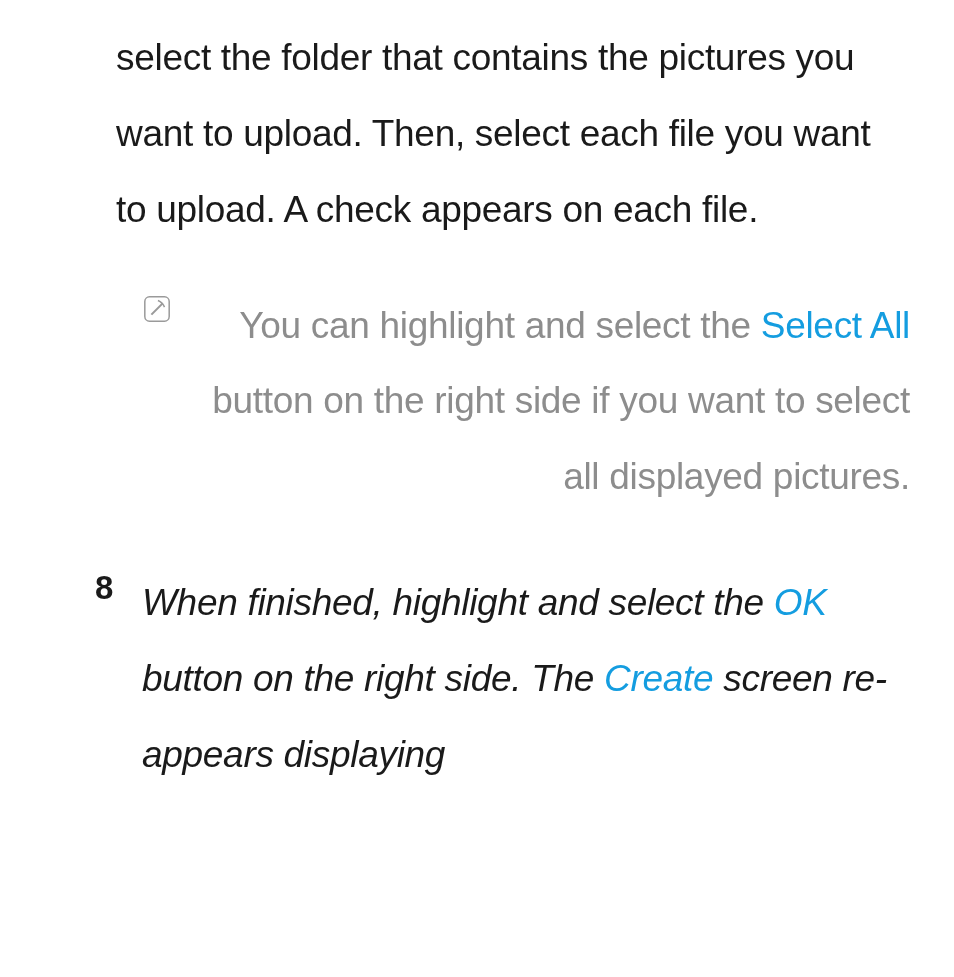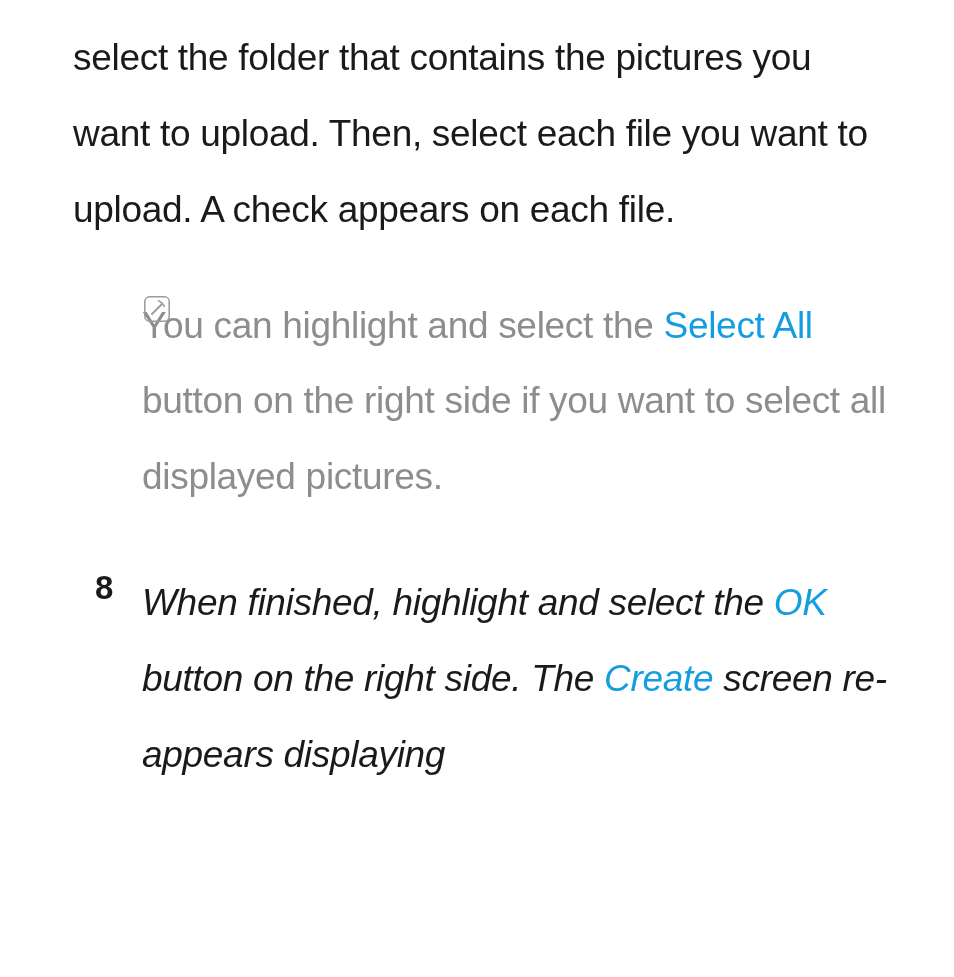--- a/index.html
+++ b/index.html
@@ -12,21 +12,21 @@
       height: 977px;
       background: #ffffff;
       font-family: Arial, Helvetica, sans-serif;
       color: #1a1a1a;
       padding-top: 20px;
       overflow: hidden;
     }
     .para-1 {
       font-size: 37px;
       line-height: 2.05;
-      margin-left: 73px;
+      margin-left: 116px;
       margin-right: 60px;
       letter-spacing: -0.3px;
     }
     .note-block {
       margin-top: 40px;
       margin-left: 142px;
       margin-right: 44px;
       position: relative;
     }
     .note-icon {
@@ -36,21 +36,23 @@
       color: #9a9a9a;
     }
     .note-icon svg {
       width: 30px;
       height: 30px;
     }
     .note-text {
       font-size: 37px;
       line-height: 2.05;
       color: #8d8d8d;
+      margin-left: 51px;
       letter-spacing: -0.3px;
+      text-align: right;
     }
     .blue {
       color: #149de0;
     }
     .step-block {
       margin-top: 50px;
       margin-left: 95px;
       margin-right: 48px;
       position: relative;
     }

